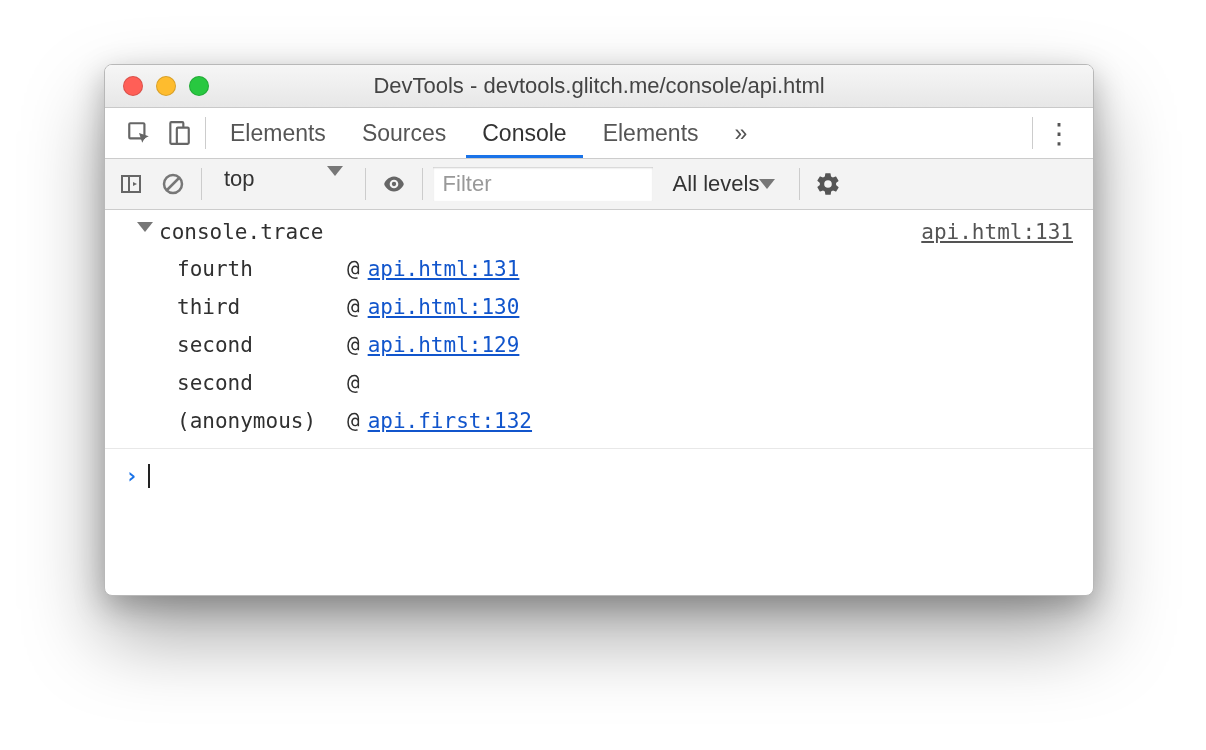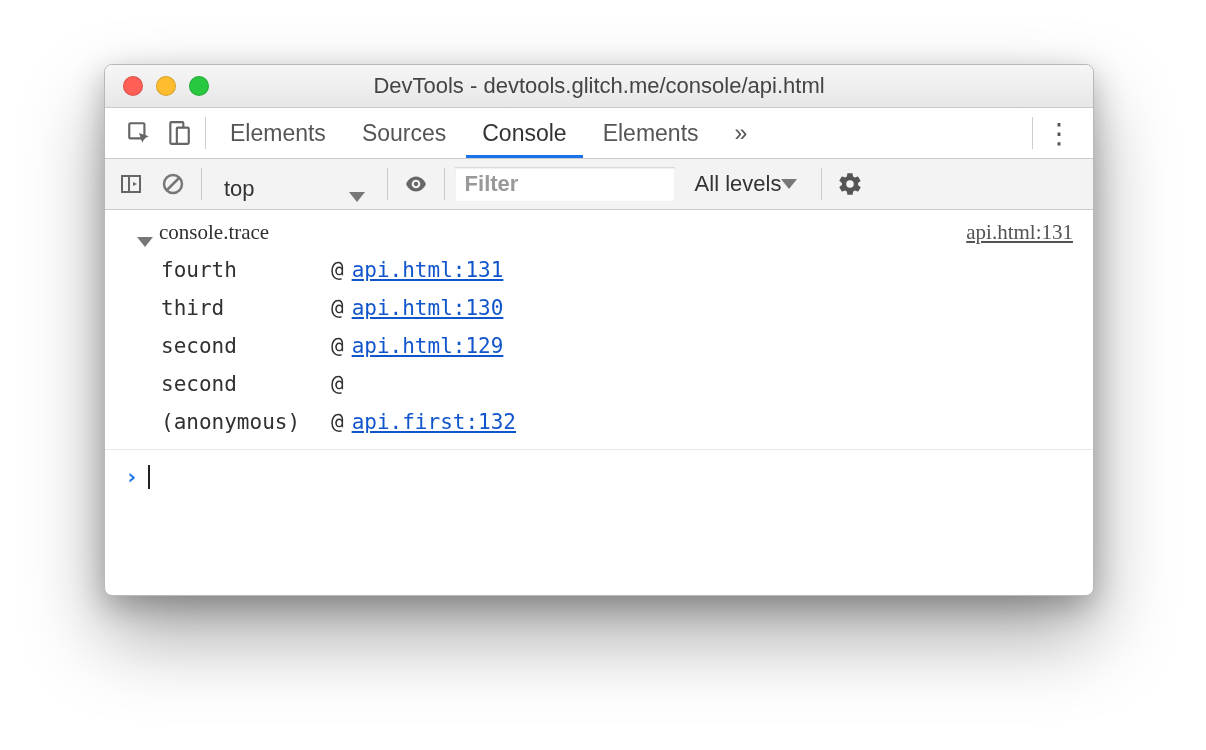--- a/index.html
+++ b/index.html
@@ -111,43 +111,42 @@
     background: #f3f3f3;
     display: flex;
     align-items: center;
     padding: 0 8px;
     gap: 6px;
     font-size: 22px;
     color: #333;
   }
   .ctx-select {
     display: flex;
-    align-items: flex-end;
-    gap: 94px;
+    align-items: flex-start;
+    gap: 72px;
     padding: 0 12px;
     height: 36px;
     color: #333;
   }
   .tri-down {
     width: 0; height: 0;
     border-left: 8px solid transparent;
     border-right: 8px solid transparent;
     border-top: 10px solid #777;
   }
   .filter-input {
     flex: 0 0 200px;
     height: 34px;
     background: #fff;
     box-shadow: inset 0 1px 2px rgba(0,0,0,0.2);
     display: flex;
     align-items: center;
     padding: 0 10px;
     color: #999;
     font-size: 22px;
-    font-weight: bold;
   }
   .levels {
     display: flex;
     align-items: center;
     padding: 0 14px;
     color: #333;
     white-space: nowrap;
   }
 
   
@@ -158,22 +157,21 @@
     color: #303030;
     padding: 6px 0 0 0;
     overflow: hidden;
   }
   .log-entry {
     border-bottom: 1px solid #e8e8e8;
     padding: 4px 20px 8px 32px;
   }
   .trace-head {
     display: flex;
-    align-items: flex-end;
-    font-family: Liberation Serif, serif;
+    align-items: flex-start;
   }
   .disclose {
     width:0; height:0;
     border-left:8px solid transparent;
     border-right:8px solid transparent;
     border-top:10px solid #777;
     margin-right:6px;
     position: relative;
     top:2px;
   }
@@ -185,20 +183,21 @@
     white-space: nowrap;
   }
   .stack {
     margin-top: 6px;
     padding-left: 24px;
   }
   .frame {
     display: flex;
     align-items: baseline;
     line-height: 38px;
+    margin-left: 16px;
   }
   .frame .fn { min-width: 170px; }
   .frame .at { color:#303030; margin-right:8px; }
   .frame .loc { color:#1155cc; text-decoration: underline; }
 
   .prompt-line {
     display: flex;
     align-items: center;
     padding: 14px 20px;
     gap: 10px;

